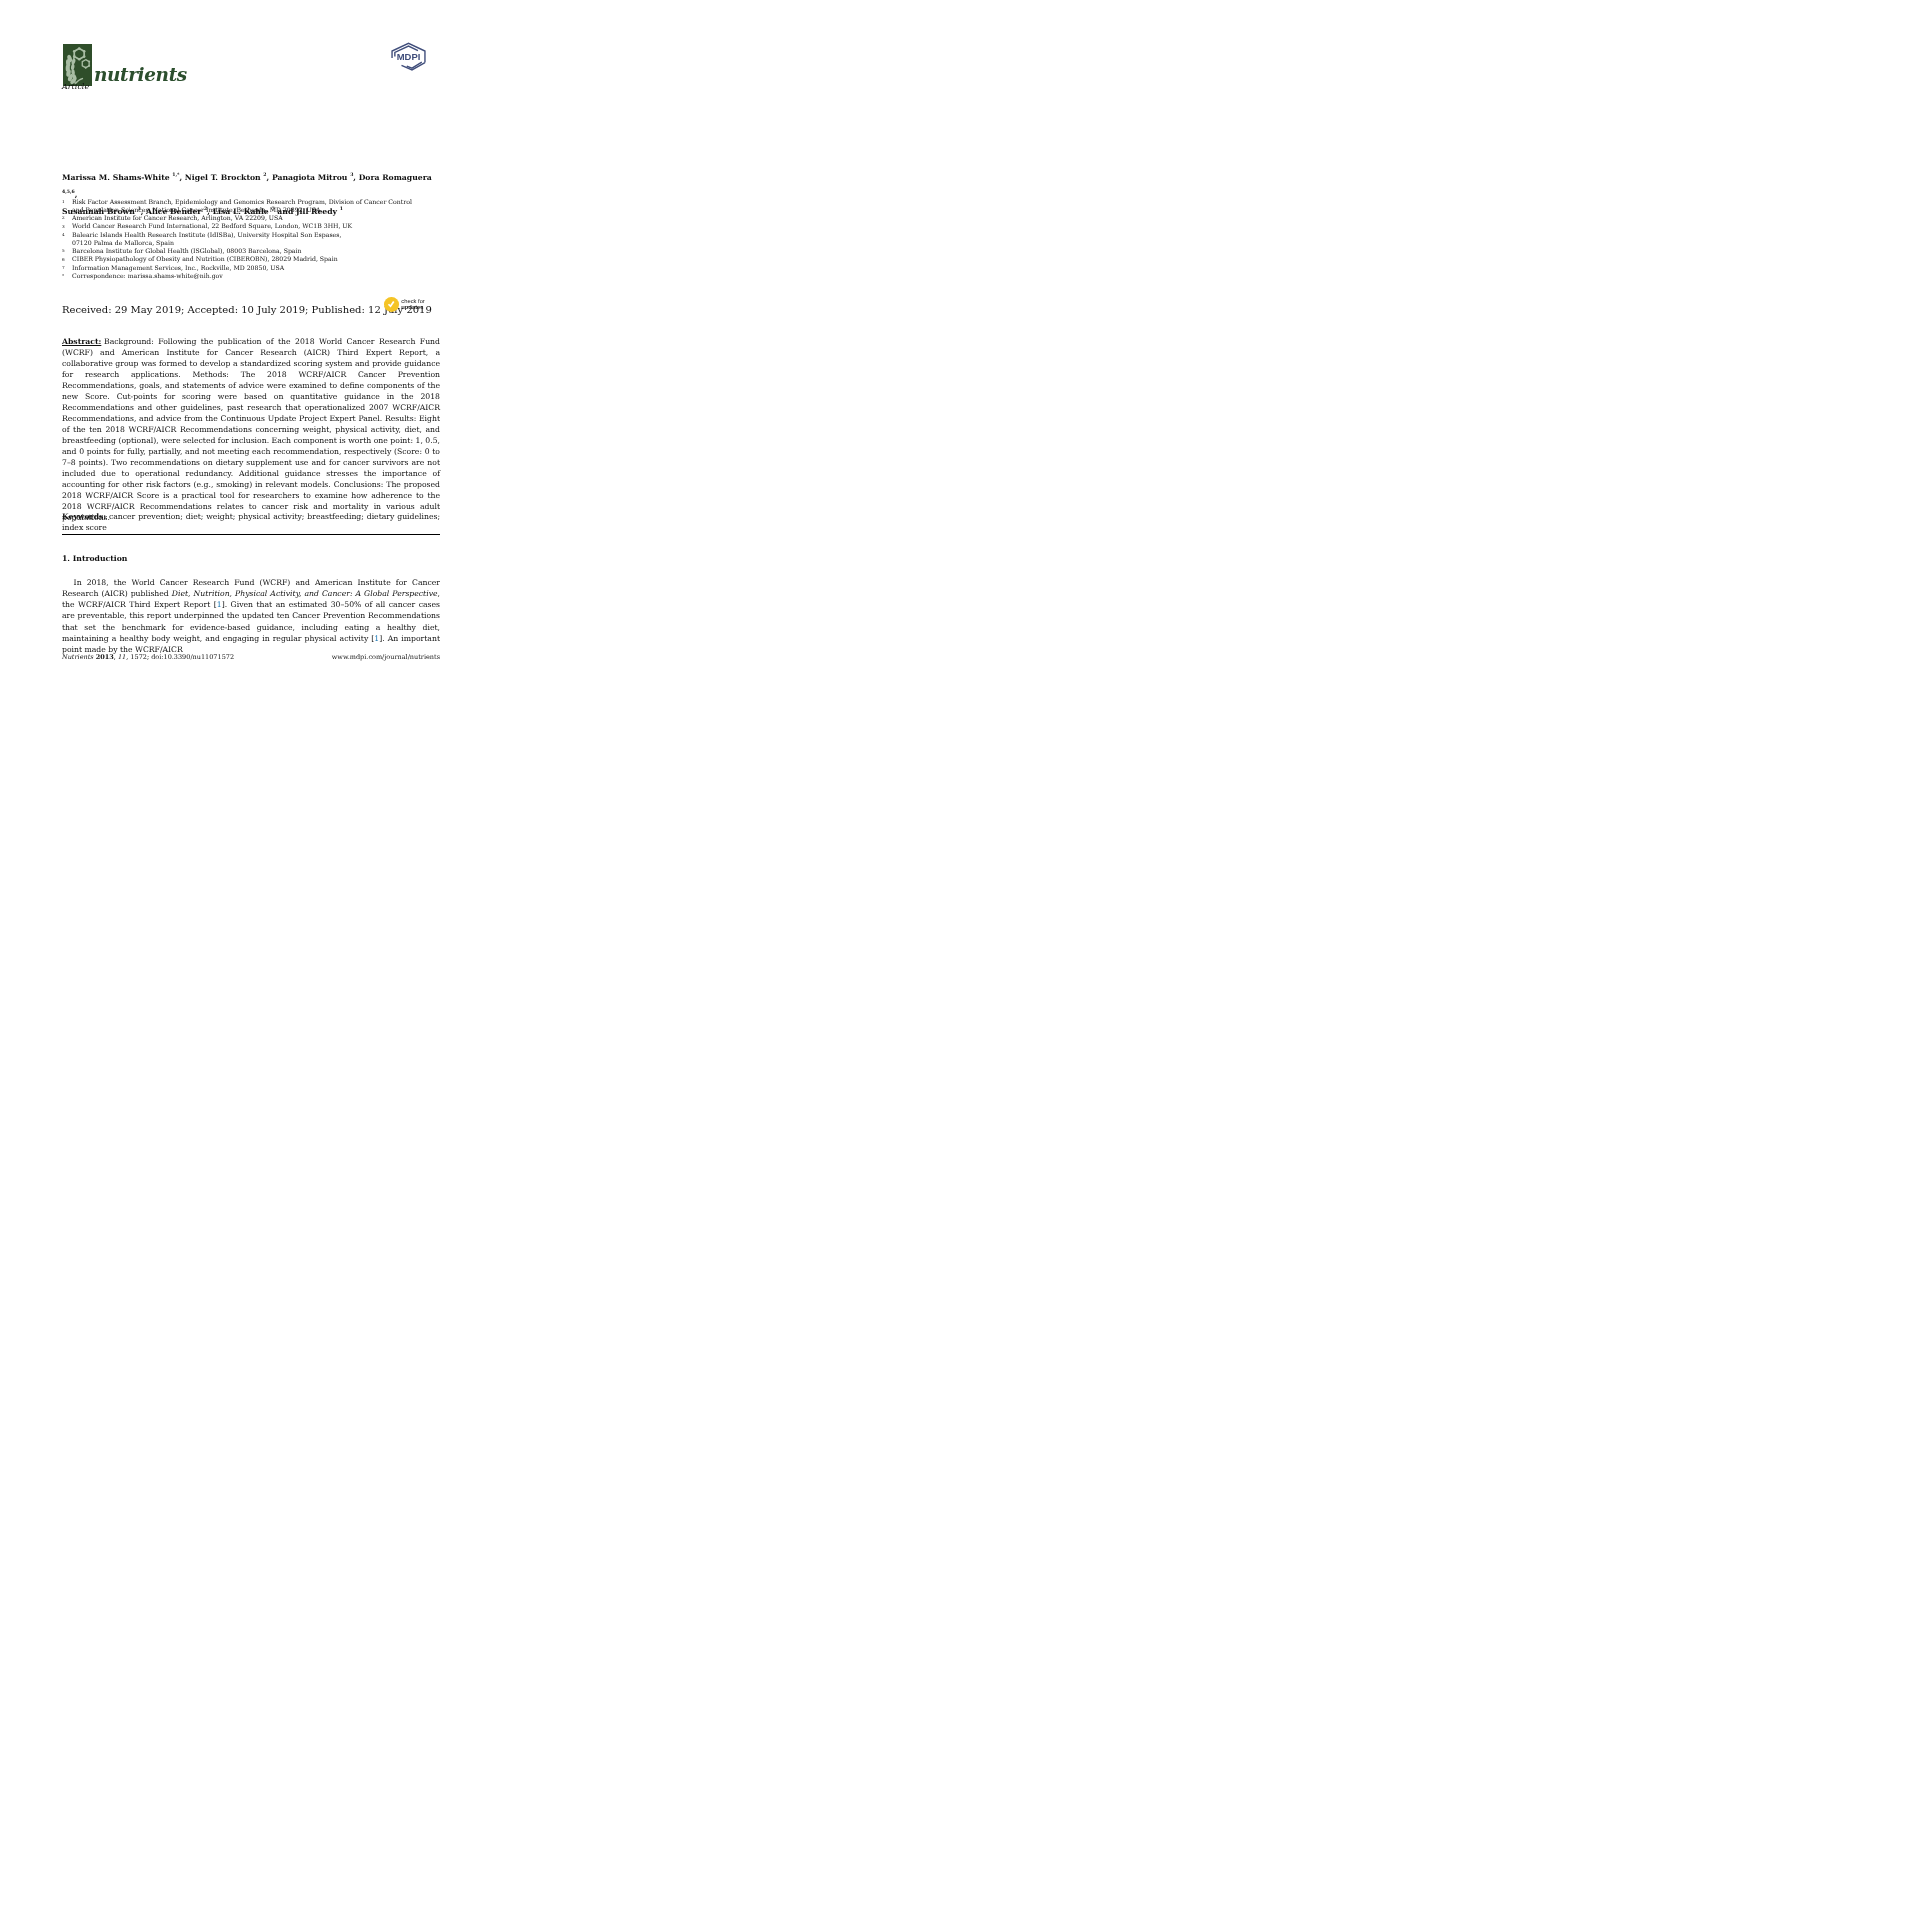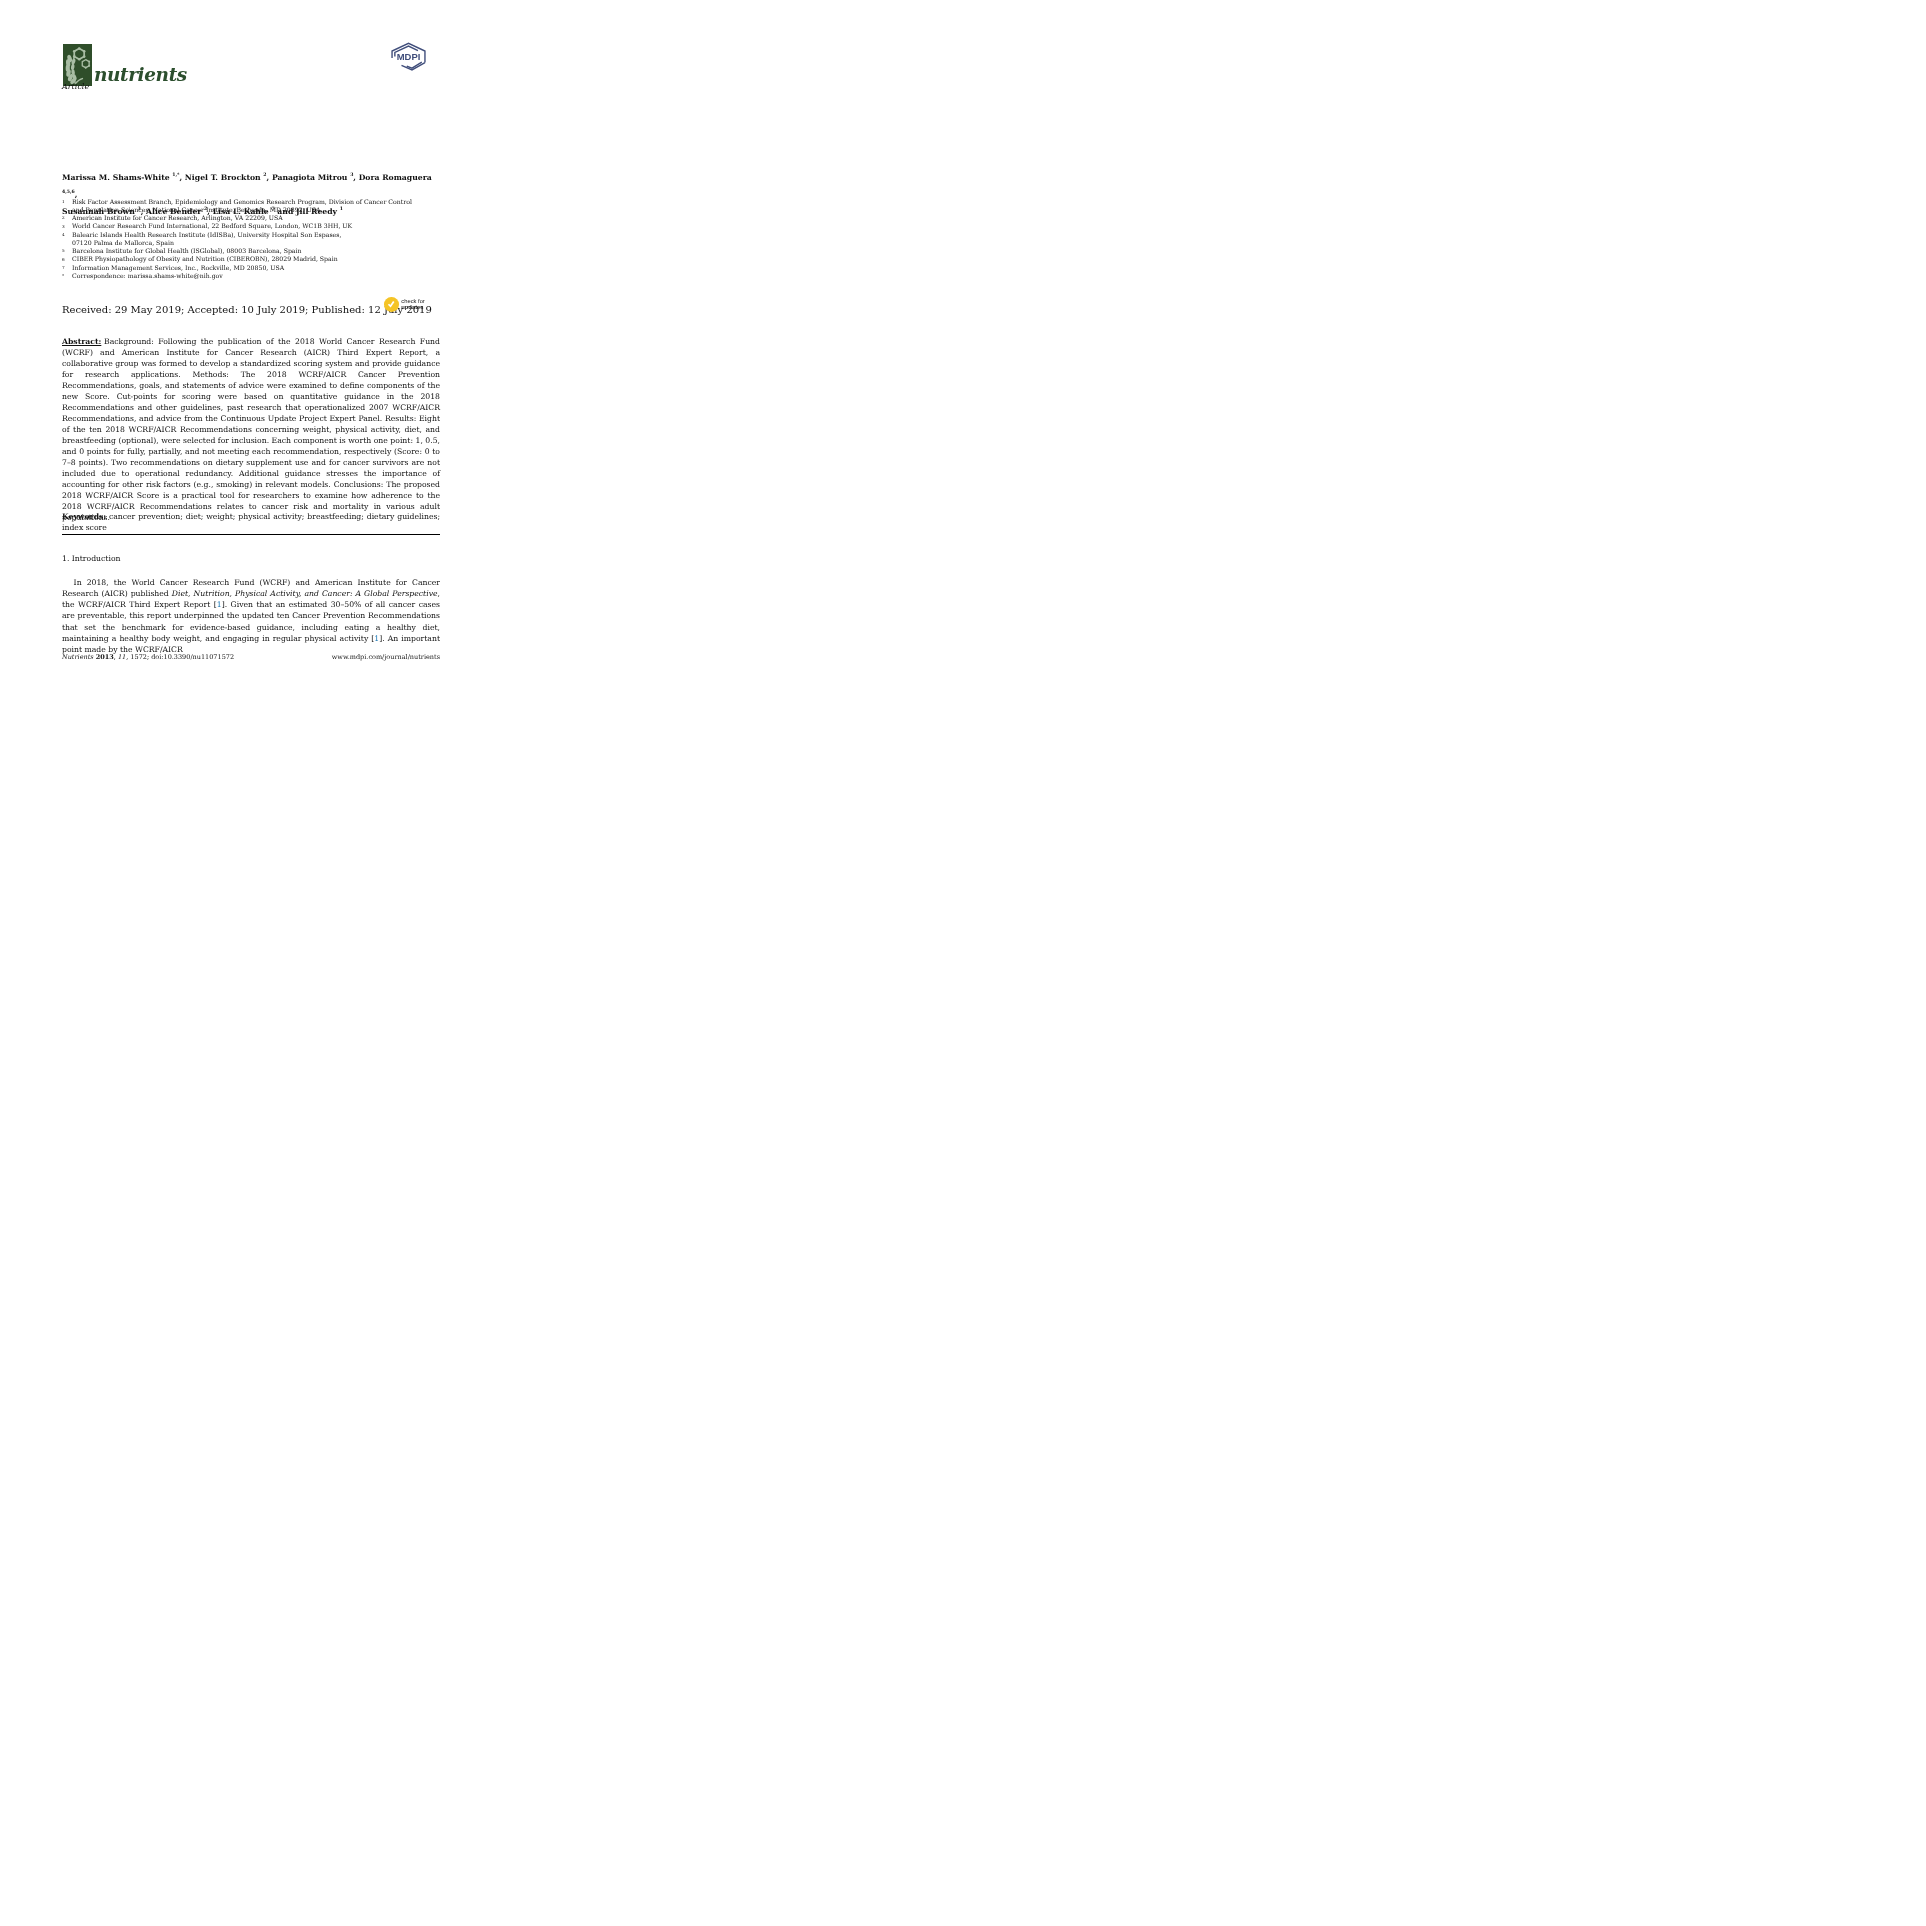--- a/index.html
+++ b/index.html
@@ -40,21 +40,21 @@
 
   .abstract{position:absolute;left:62px;top:328px;width:378px;
             font-size:7.7px;line-height:11px;text-align:justify;}
   .abstract .lbl{margin-right:2.7px;text-decoration:underline;}
   .keywords{position:absolute;left:62px;top:503px;width:378px;
             font-size:7.7px;line-height:11px;text-align:justify;}
   .keywords .lbl{margin-right:2.7px;}
 
   .rule{position:absolute;left:62px;top:534px;width:378px;height:0.8px;background:#000;}
 
-  .sec-head{position:absolute;left:62px;top:554px;font-size:7.7px;font-weight:normal;}
+  .sec-head{position:absolute;left:62px;top:554px;font-size:7.7px;font-weight:bold;}
   .intro{position:absolute;left:62px;top:569px;width:378px;
          font-size:7.7px;line-height:11.2px;text-align:justify;text-indent:11.6px;}
   .cite{color:#1a77b5;text-decoration:none;cursor:pointer;}
 
   .footer{position:absolute;left:62px;top:653px;width:378px;font-size:6.5px;}
   .footer .f-left{position:absolute;left:0;top:0;white-space:nowrap;}
   .footer .f-right{position:absolute;right:0;top:0;white-space:nowrap;}
   .footer i{font-style:italic;}
 </style>
 </head>

